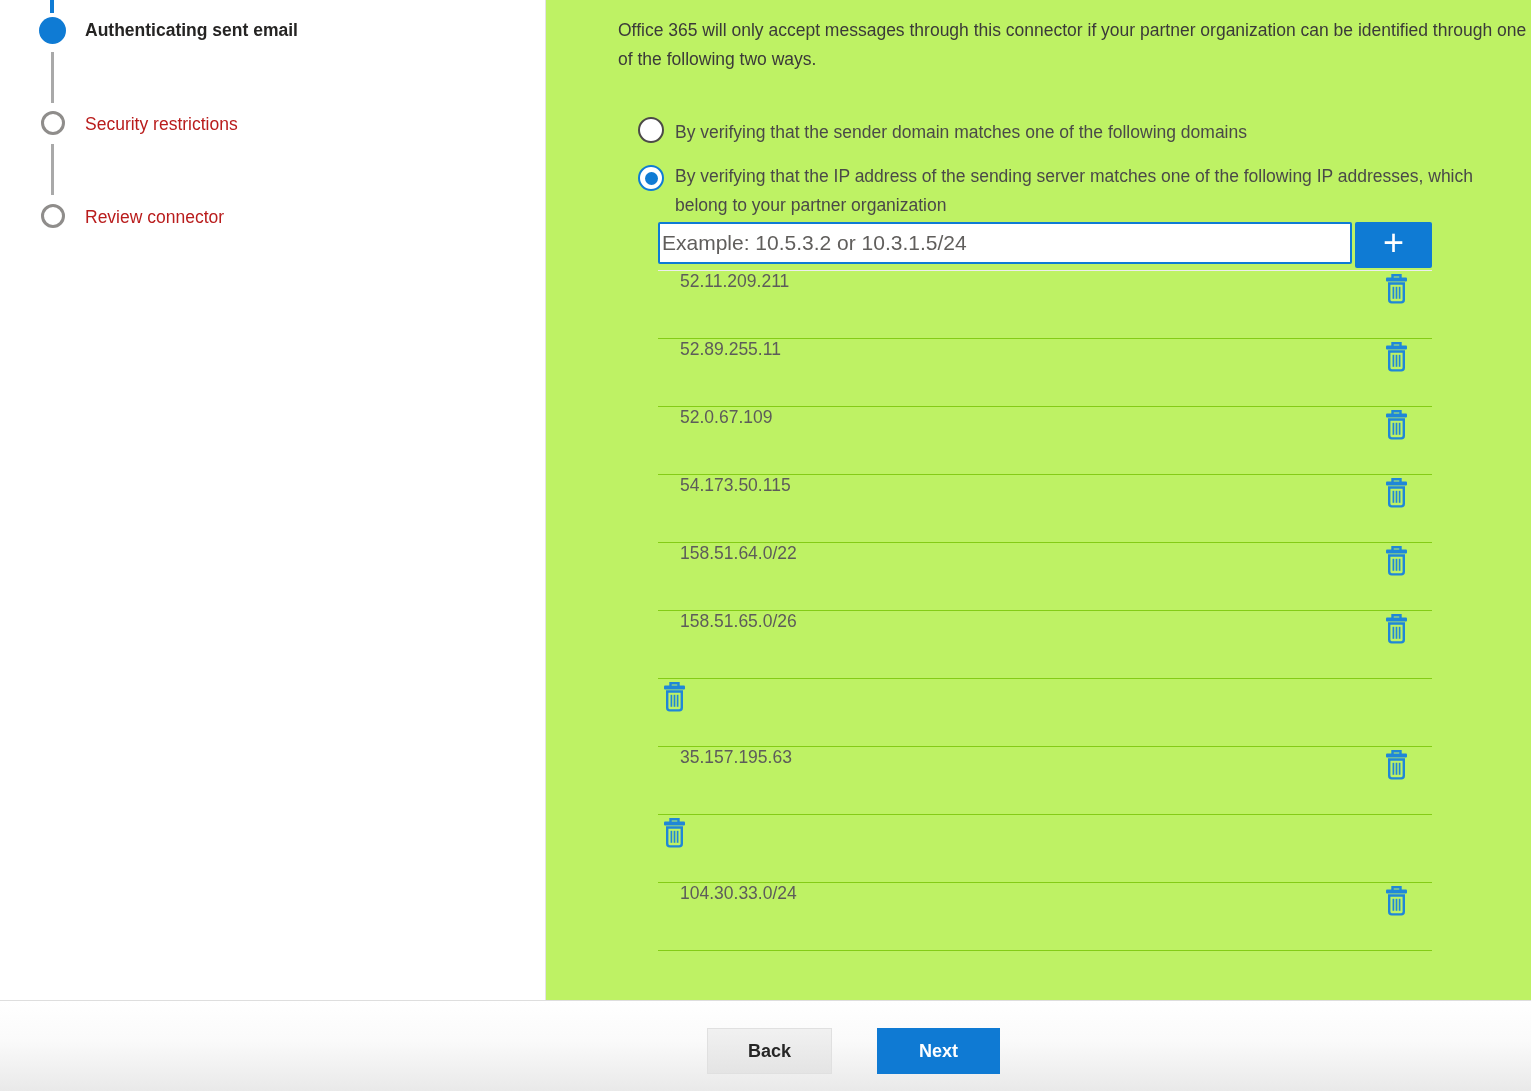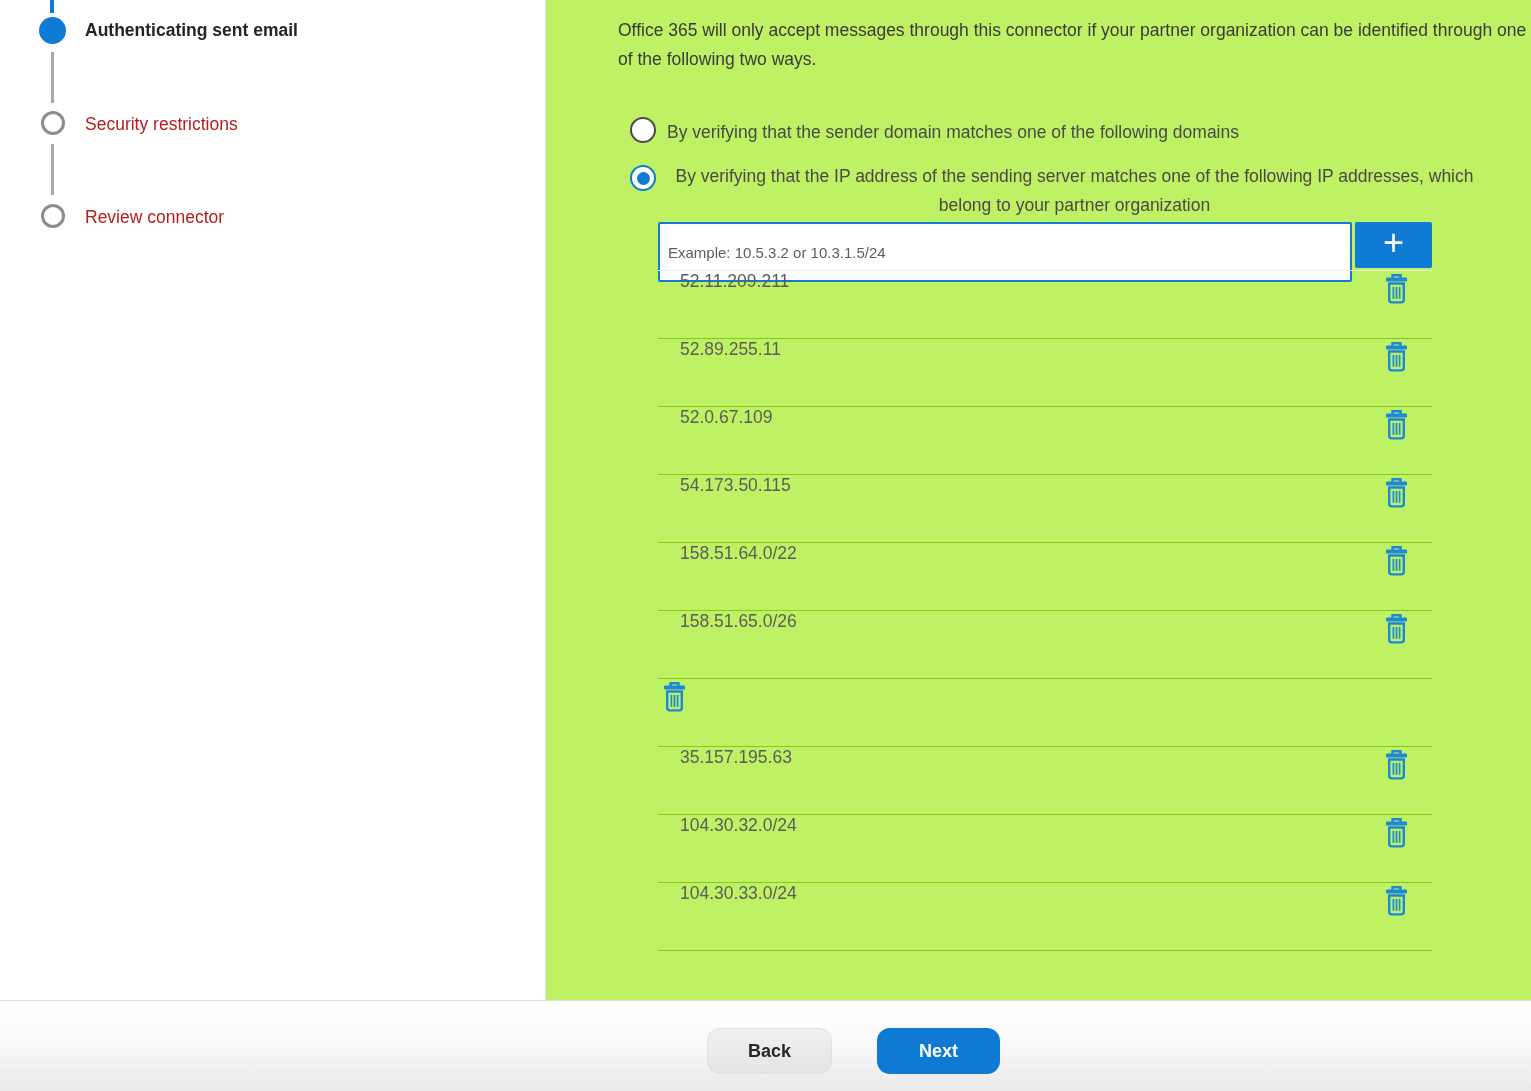--- a/index.html
+++ b/index.html
@@ -31,52 +31,52 @@
   .step-label.current { top:20px; font-weight:bold; color:#252423;text-align:right; }
   .step-label.s2 { top:114px; }
   .step-label.s3 { top:207px; }
 
   
   .main { position:absolute; top:0; left:546px; width:985px; height:1000px; background:#bef264; }
 
   .description { position:absolute; left:72px; top:16px; width:915px;
     font-size:17.5px; line-height:28.5px; color:#3b3a39; }
 
-  .radio-row { position:absolute; left:84px;text-align:center; }
+  .radio-row { position:absolute; left:92px; }
   .radio-row.r1 { top:117px; }
   .radio-row.r2 { top:165px; }
   .radio { position:absolute; left:0; top:0; width:26px; height:26px; border-radius:50%; background:#fff; }
   .radio.unchecked { border:2.5px solid #4c4a48; }
   .radio.checked { border:2.5px solid #0f7bd4; }
   .radio.checked::after { content:""; position:absolute; left:50%; top:50%;
     width:13px; height:13px; margin:-6.5px 0 0 -6.5px; border-radius:50%; background:#0f7bd4; }
   .radio-label { display:block; margin-left:37px; font-size:17.5px; line-height:29px; color:#4a4948; }
   .radio-label.wide { width:815px; margin-top:-3px; }
   .radio-label.single { white-space:nowrap; margin-top:1px; }
 
   .input-row { position:absolute; left:112px; top:222px; width:774px; height:46px; display:flex; }
-  .ip-input { flex:0 0 694px; height:60px; border:2.5px solid #0f7bd4; border-radius:2px;
-    padding:0 8px; font-size:15px; color:#333; outline:none;
+  .ip-input { flex:0 0 694px; height:42px; border:2.5px solid #0f7bd4; border-radius:2px;
+    padding:0 2px; font-size:21px; color:#333; outline:none;
     font-family:"Liberation Sans","DejaVu Sans",sans-serif; }
   .ip-input::placeholder { color:#605e5c; opacity:1; }
   .add-btn { flex:0 0 77px; margin-left:3px; height:46px; background:#0f7bd4; border:none;
     border-radius:2px; color:#fff; cursor:pointer; display:flex; align-items:center; justify-content:center; }
   .add-btn .plus { font-size:36px; font-weight:100; line-height:1; margin-top:-4px; }
 
   .ip-list { position:absolute; left:112px; top:270px; width:774px; border-top:1px solid #ededed; }
   .ip-row { height:68px; display:flex; align-items:flex-start; border-bottom:1px solid #84cc16; }
   .ip-text { margin-left:22px; font-size:17.5px; color:#5d5c5a; flex:1; }
   .trash-btn { background:none; border:none; cursor:pointer; margin-right:20px;
     width:32px; height:36px; display:flex; align-items:center; justify-content:center; padding:0; }
 
   
   .footer { position:absolute; left:0; top:1000px; width:1531px; height:91px;
     border-top:1px solid #dedede;
     background:linear-gradient(180deg,#ffffff 0%,#fafafa 45%,#e9e9e9 100%); }
-  .btn { position:absolute; top:27px; height:46px; border:none; border-radius:13px;
+  .btn { position:absolute; top:27px; height:46px; border:none; border-radius:0;
     font-size:18px; font-weight:600; cursor:pointer;
     font-family:"Liberation Sans","DejaVu Sans",sans-serif; }
   .btn.back { left:707px; width:125px; background:linear-gradient(180deg,#f1f1f1,#e4e4e4);
     color:#262626; border:1px solid #e0e0e0; }
   .btn.next { left:877px; width:123px; background:#0f7ad3; color:#fff; }
 </style>
 </head>
 <body>
 
 <div class="screen">
@@ -229,21 +229,20 @@
                 <rect x="3" y="4.6" width="21" height="3.8" rx="1" fill="#1f87d8"></rect>
                 <path d="M6.2 10.5 h14.6 v16.3 a2.6 2.6 0 0 1 -2.6 2.6 h-9.4 a2.6 2.6 0 0 1 -2.6 -2.6 z" fill="none" stroke="#1f87d8" stroke-width="2.4"></path>
                 <line x1="10.4" y1="13.8" x2="10.4" y2="25.8" stroke="#1f87d8" stroke-width="1.7"></line>
                 <line x1="13.5" y1="13.8" x2="13.5" y2="25.8" stroke="#1f87d8" stroke-width="1.7"></line>
                 <line x1="16.6" y1="13.8" x2="16.6" y2="25.8" stroke="#1f87d8" stroke-width="1.7"></line>
               </svg>
             </button>
           </div>
 
           <div class="ip-row">
-            <span class="ip-text">104.30.32.0/24</span>
             <button class="trash-btn">
               <svg width="27" height="32" viewBox="0 0 27 32">
                 <path d="M9.5 5 V2.2 h8 V5" fill="none" stroke="#1f87d8" stroke-width="2.4"></path>
                 <rect x="3" y="4.6" width="21" height="3.8" rx="1" fill="#1f87d8"></rect>
                 <path d="M6.2 10.5 h14.6 v16.3 a2.6 2.6 0 0 1 -2.6 2.6 h-9.4 a2.6 2.6 0 0 1 -2.6 -2.6 z" fill="none" stroke="#1f87d8" stroke-width="2.4"></path>
                 <line x1="10.4" y1="13.8" x2="10.4" y2="25.8" stroke="#1f87d8" stroke-width="1.7"></line>
                 <line x1="13.5" y1="13.8" x2="13.5" y2="25.8" stroke="#1f87d8" stroke-width="1.7"></line>
                 <line x1="16.6" y1="13.8" x2="16.6" y2="25.8" stroke="#1f87d8" stroke-width="1.7"></line>
               </svg>
             </button>

